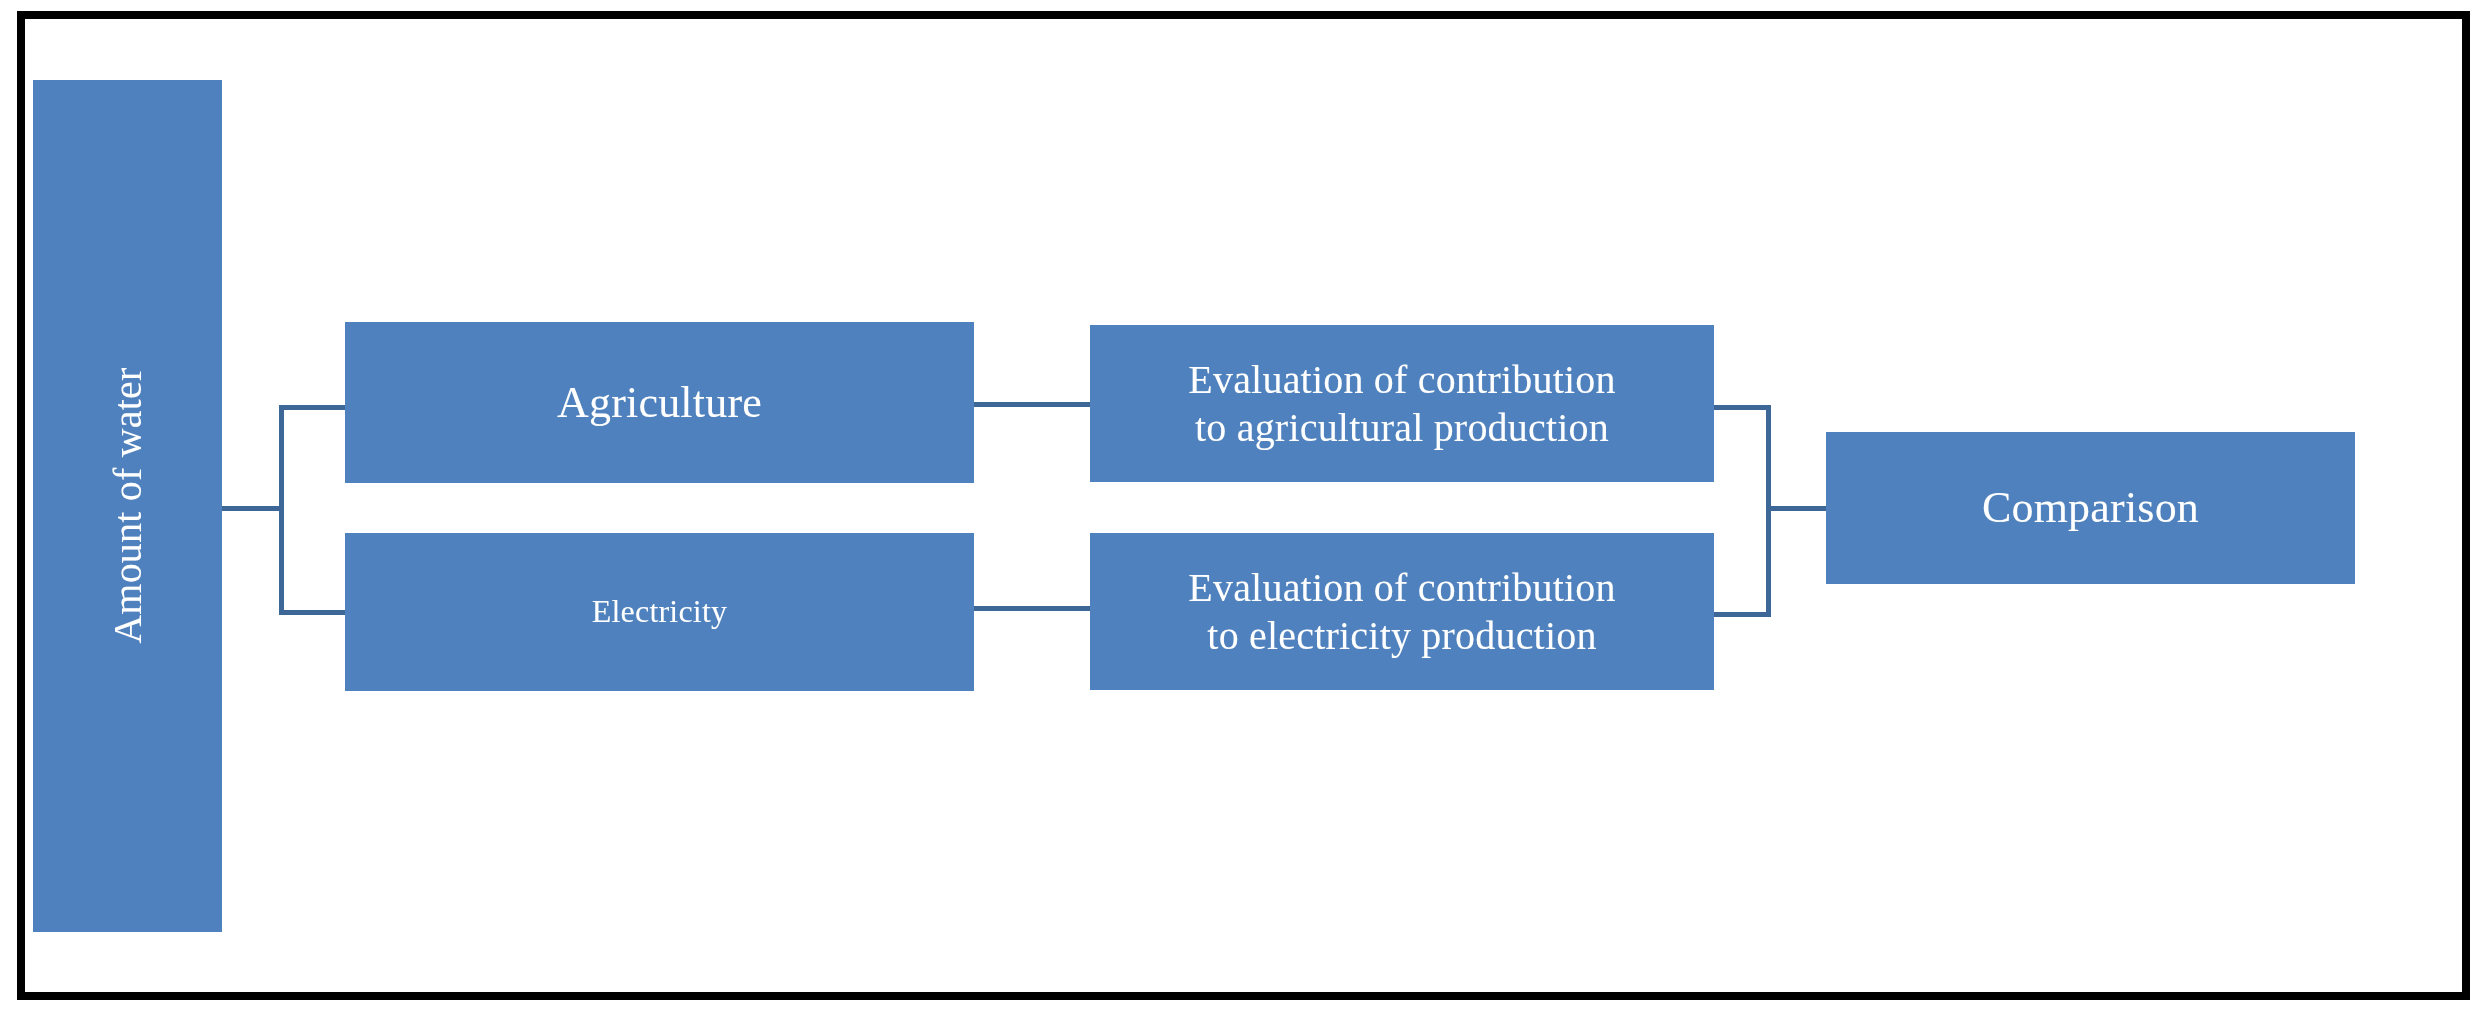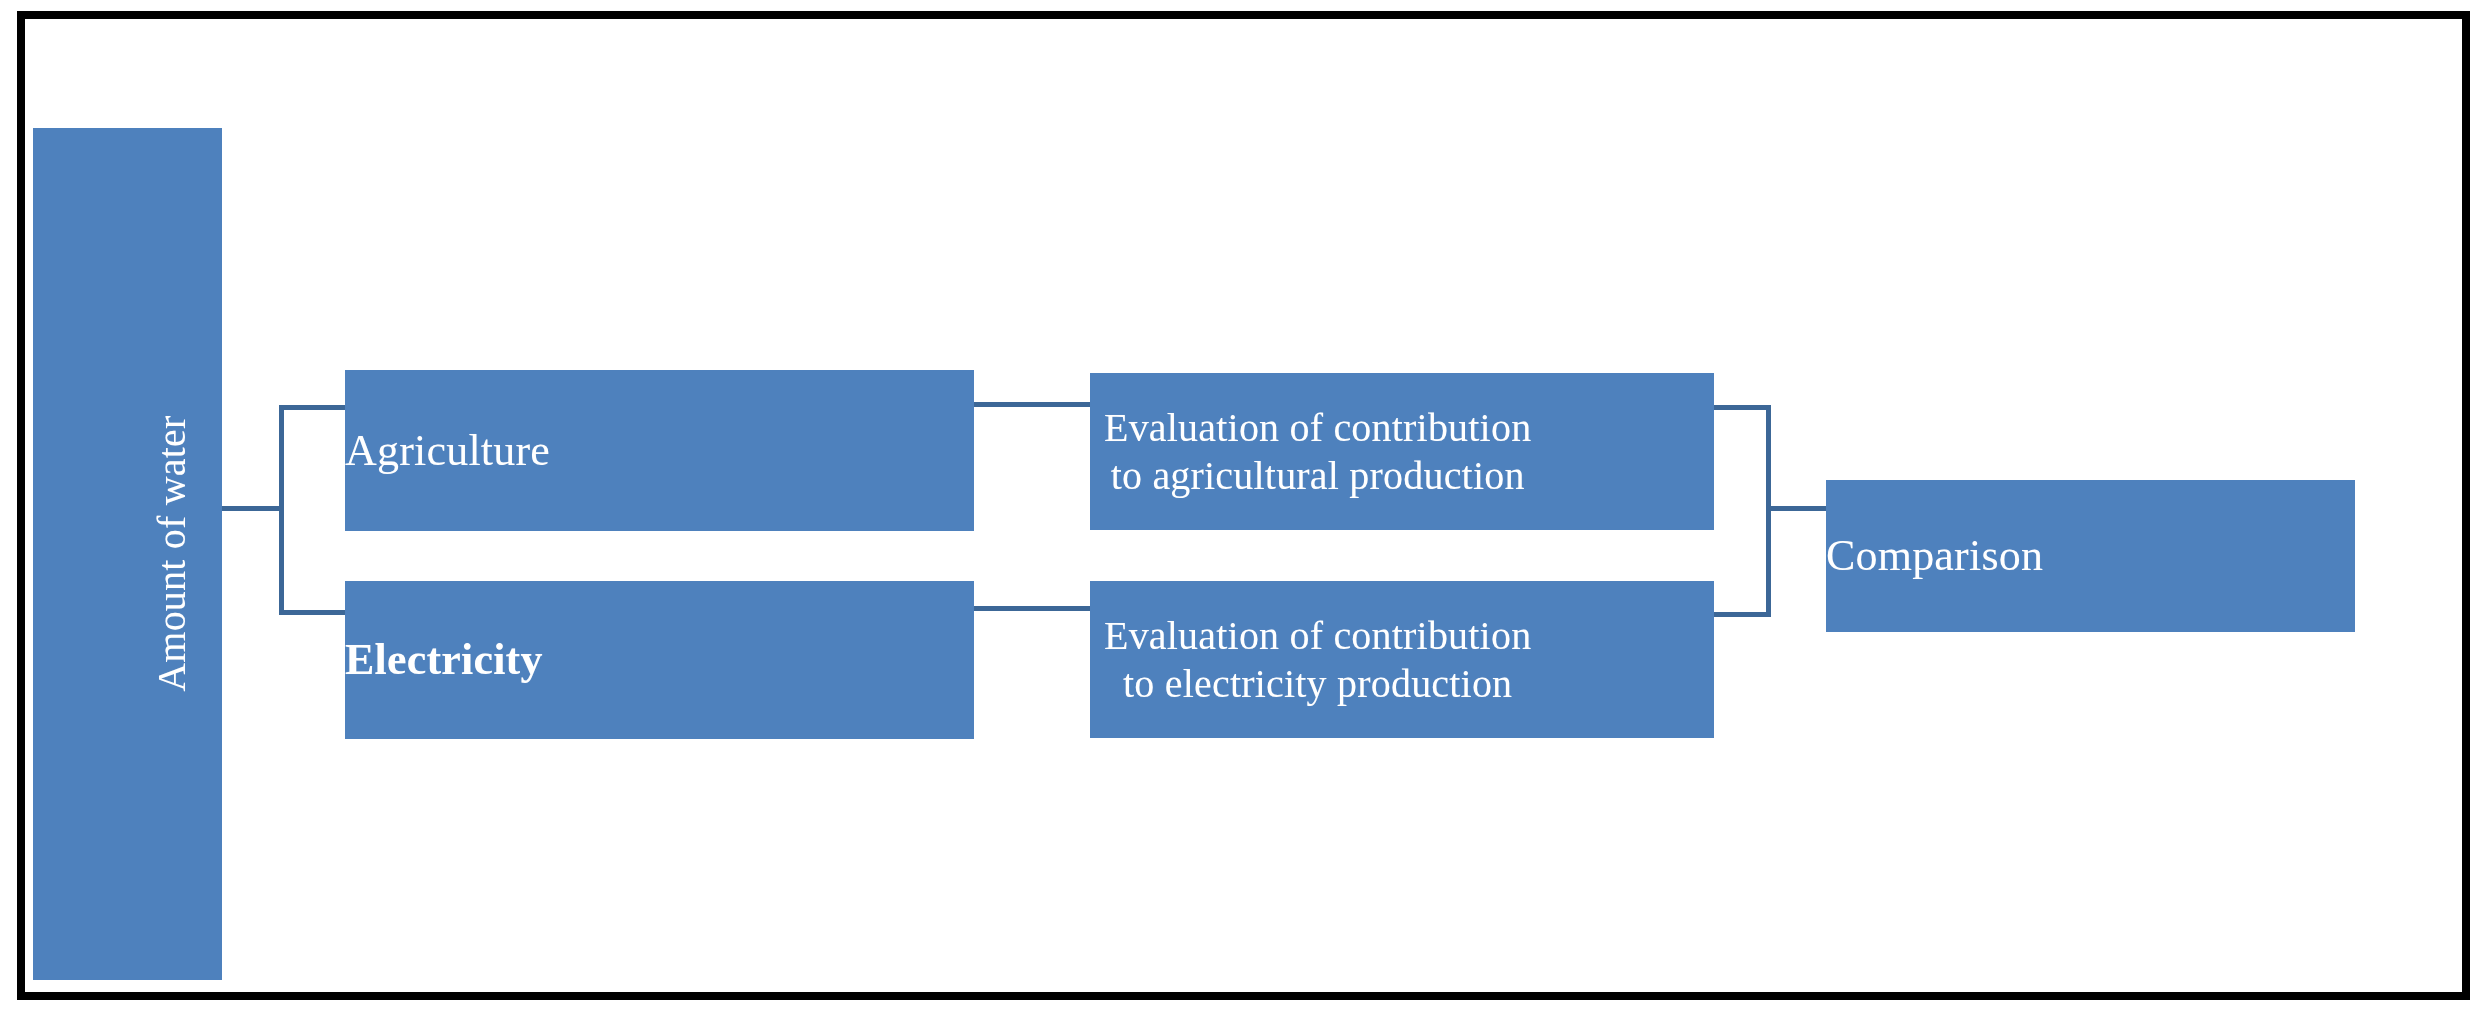--- a/index.html
+++ b/index.html
@@ -39,27 +39,26 @@
     height: 1018px;
   }
 
   
   .node {
     position: absolute;
     background: #4E81BD;
     color: #FFFFFF;
     display: flex;
     align-items: center;
-    justify-content: flex-start;
+    justify-content: center;
     text-align: center;
     box-sizing: border-box;
     line-height: 1.18;
     letter-spacing: 0.2px;
     text-shadow: 0 0 1px rgba(255,255,255,0.25);
-    margin-top: 48px;
   }
 
   
   #node-amount-of-water {
     left: 33px;
     top: 80px;
     width: 189px;
     height: 852px;
   }
   #node-amount-of-water .vertical-label {
@@ -74,22 +73,21 @@
     width: 629px;
     height: 161px;
     font-size: 44px;
   }
 
   #node-electricity {
     left: 345px;
     top: 533px;
     width: 629px;
     height: 158px;
-    font-size: 44px;
-    font-weight: bold;
+    font-size: 32px;
   }
 
   #node-eval-agriculture {
     left: 1090px;
     top: 325px;
     width: 624px;
     height: 157px;
     font-size: 40px;
     padding: 0 14px;
   }

